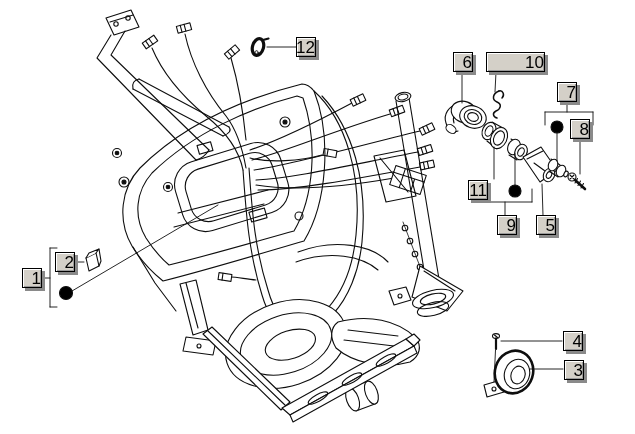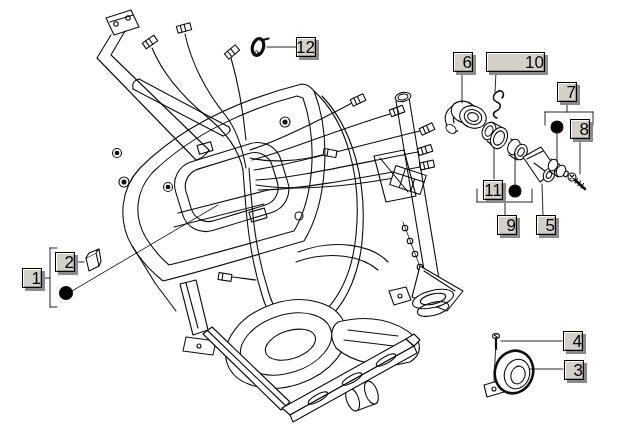--- a/index.html
+++ b/index.html
@@ -366,21 +366,21 @@
       </div>
       <div class="callout" style="left: 570px; top: 119px;">
         <span>8</span>
       </div>
       <div class="callout" style="left: 497px; top: 215px;">
         <span>9</span>
       </div>
       <div class="callout" style="left: 486px; top: 52px; padding-left: 39px;">
         <span>10</span>
       </div>
-      <div class="callout" style="left: 483px; top: 180px;">
+      <div class="callout" style="left: 468px; top: 180px;">
         <span>11</span>
       </div>
       <div class="callout" style="left: 296px; top: 37px;">
         <span>12</span>
       </div>
     </div>
 
 </div>
 
 </body></html>

